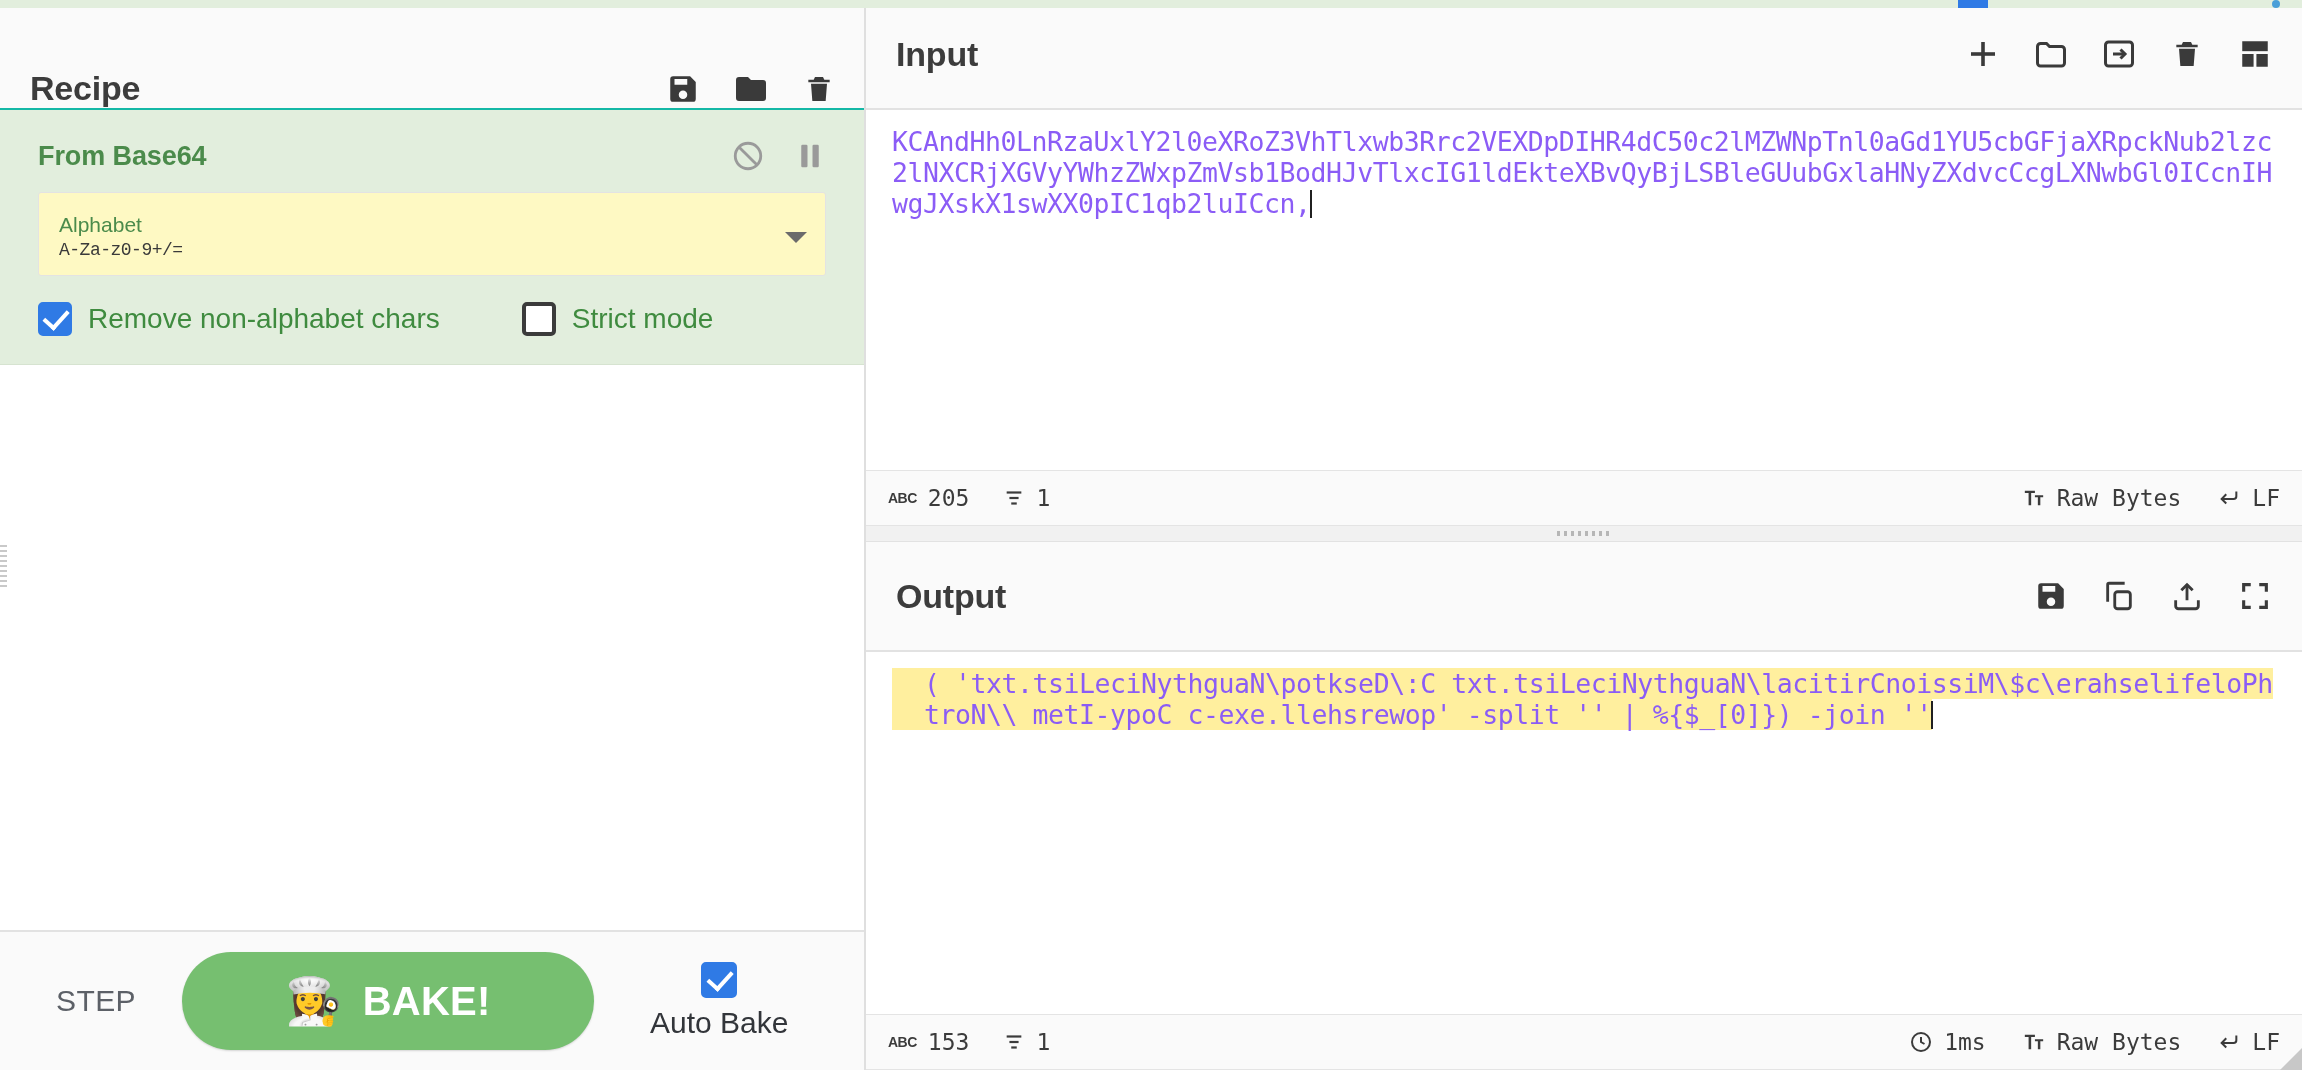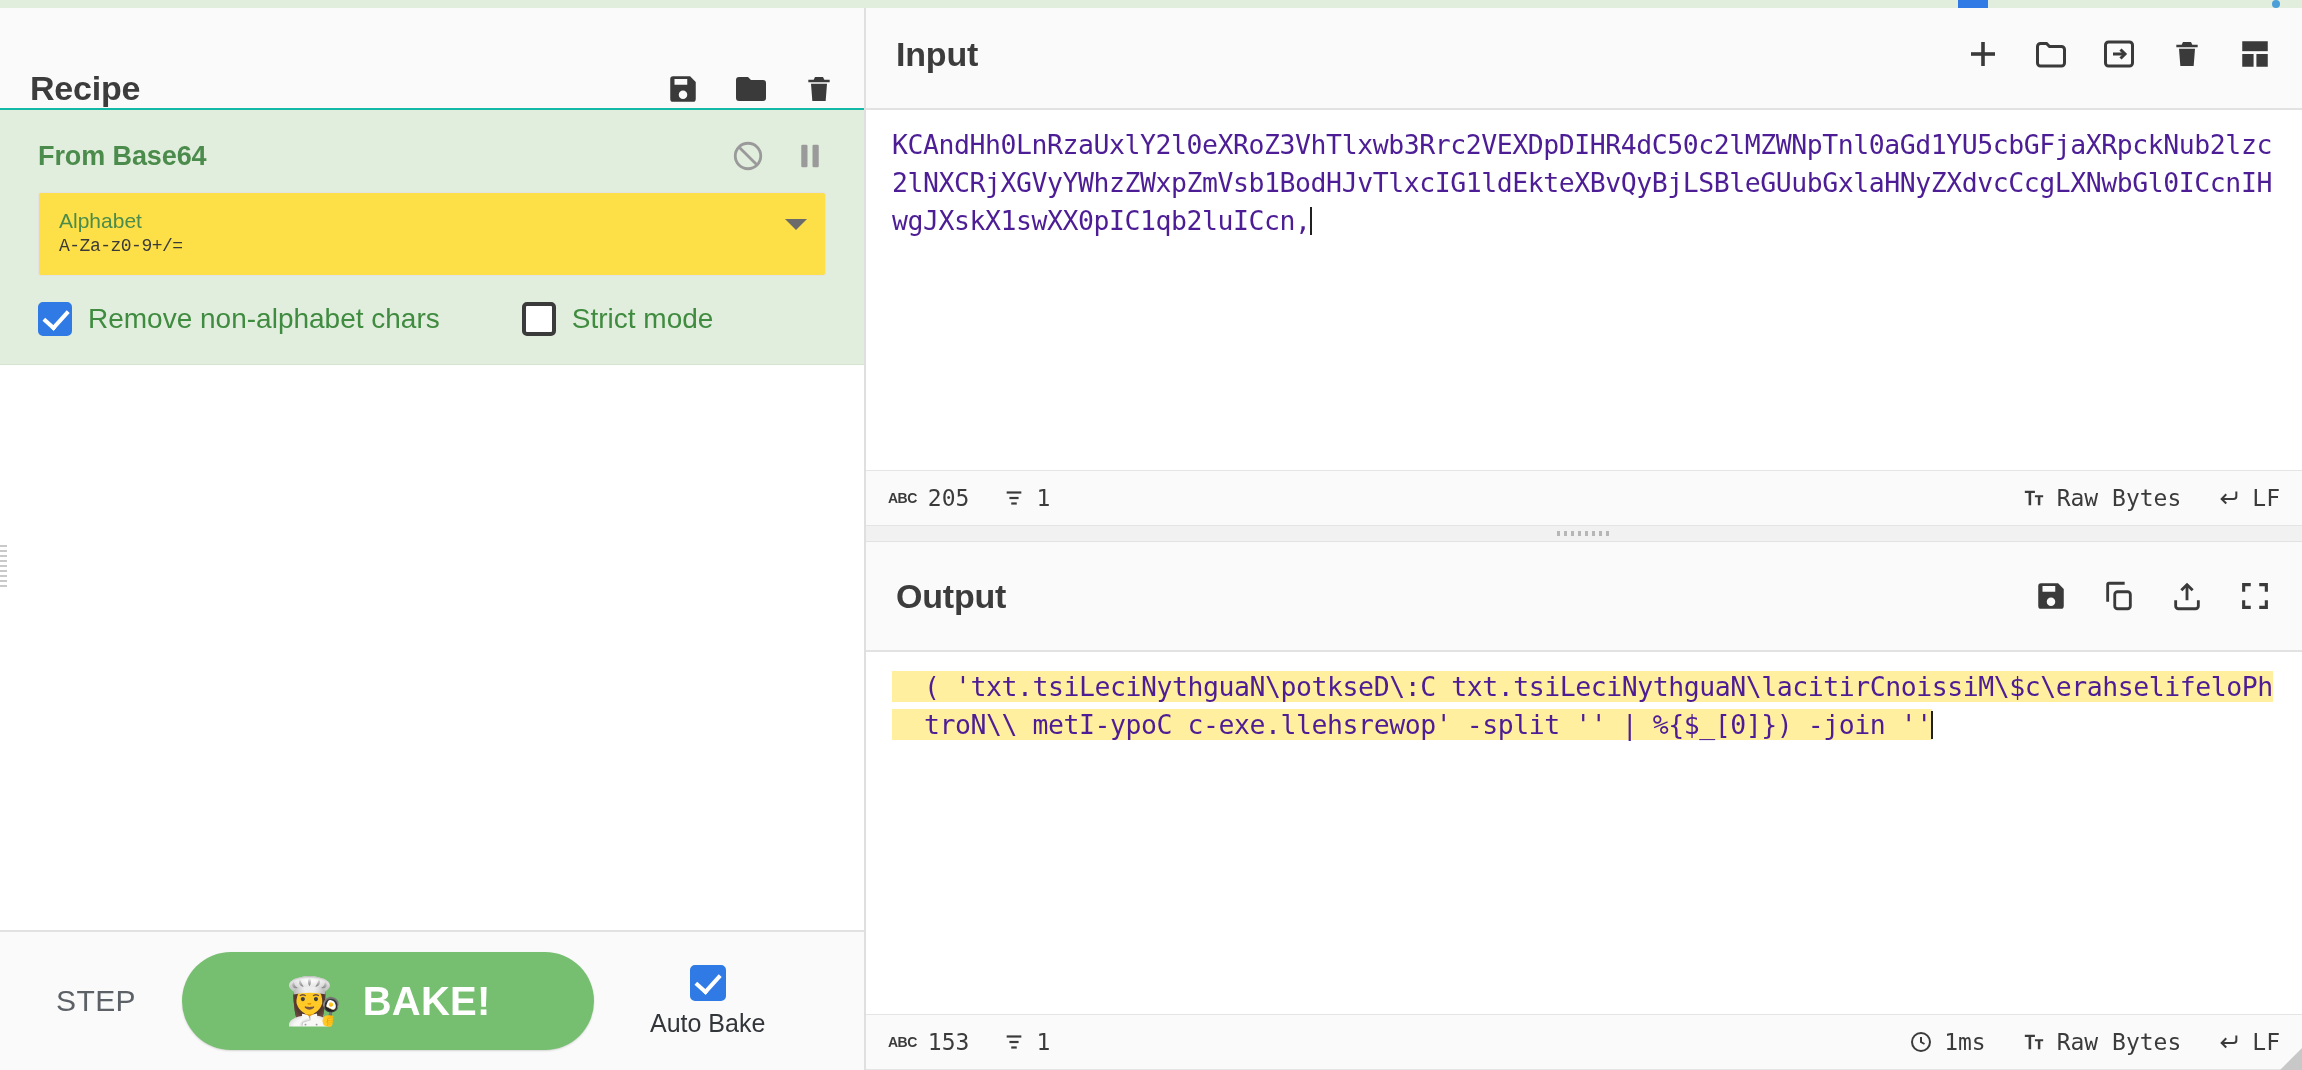--- a/index.html
+++ b/index.html
@@ -84,26 +84,26 @@
     width: 40px; height: 40px;
     display: flex; align-items: center; justify-content: center;
     color: #9a9a9a;
     margin-left: 22px;
     cursor: pointer;
   }
   .op-args {
     padding: 0 38px;
   }
   .arg-field {
-    background: #fde047;
+    background: #fef9c3;
     border: 1px solid #e3e3e3;
     border-radius: 3px;
     padding: 12px 18px 14px 20px;
     display: flex;
-    align-items: center;
+    align-items: flex-end;
     position: relative;
     height: 84px;
   }
   .arg-field-inner { flex: 1; }
   .arg-label {
     font-size: 21px;
     color: #4b8b4b;
     line-height: 1.15;
     margin-bottom: 3px;
   }
@@ -199,21 +199,21 @@
   }
   .autobake {
     margin-left: 56px;
     display: flex;
     flex-direction: column;
     align-items: center;
     cursor: pointer;
   }
   .autobake .chk-box { width: 36px; height: 36px; }
   .autobake-label {
-    font-size: 25px;
+    font-size: 30px;
     color: #32353a;
     margin-top: 8px;
   }
 
   
   .grip-left {
     position: absolute;
     left: 0; top: 545px;
     width: 7px; height: 42px;
     background: repeating-linear-gradient(to bottom,#c9c9c9 0 2px,transparent 2px 5px);
@@ -244,22 +244,22 @@
   .io-body {
     flex: 1;
     background: #fff;
     padding: 16px 22px 0 26px;
     overflow: hidden;
     position: relative;
   }
   .code-area {
     font-family: "DejaVu Sans Mono", monospace;
     font-size: 26.5px;
-    line-height: 38px;
-    color: #4c1d95;
+    line-height: 31px;
+    color: #8b5cf6;
     white-space: pre-wrap;
     word-break: break-all;
     letter-spacing: -0.45px;
   }
   .out-hl {
     background: #ffef9e;
     box-decoration-break: clone;
     padding-left: 32px;
     -webkit-box-decoration-break: clone;
   }

